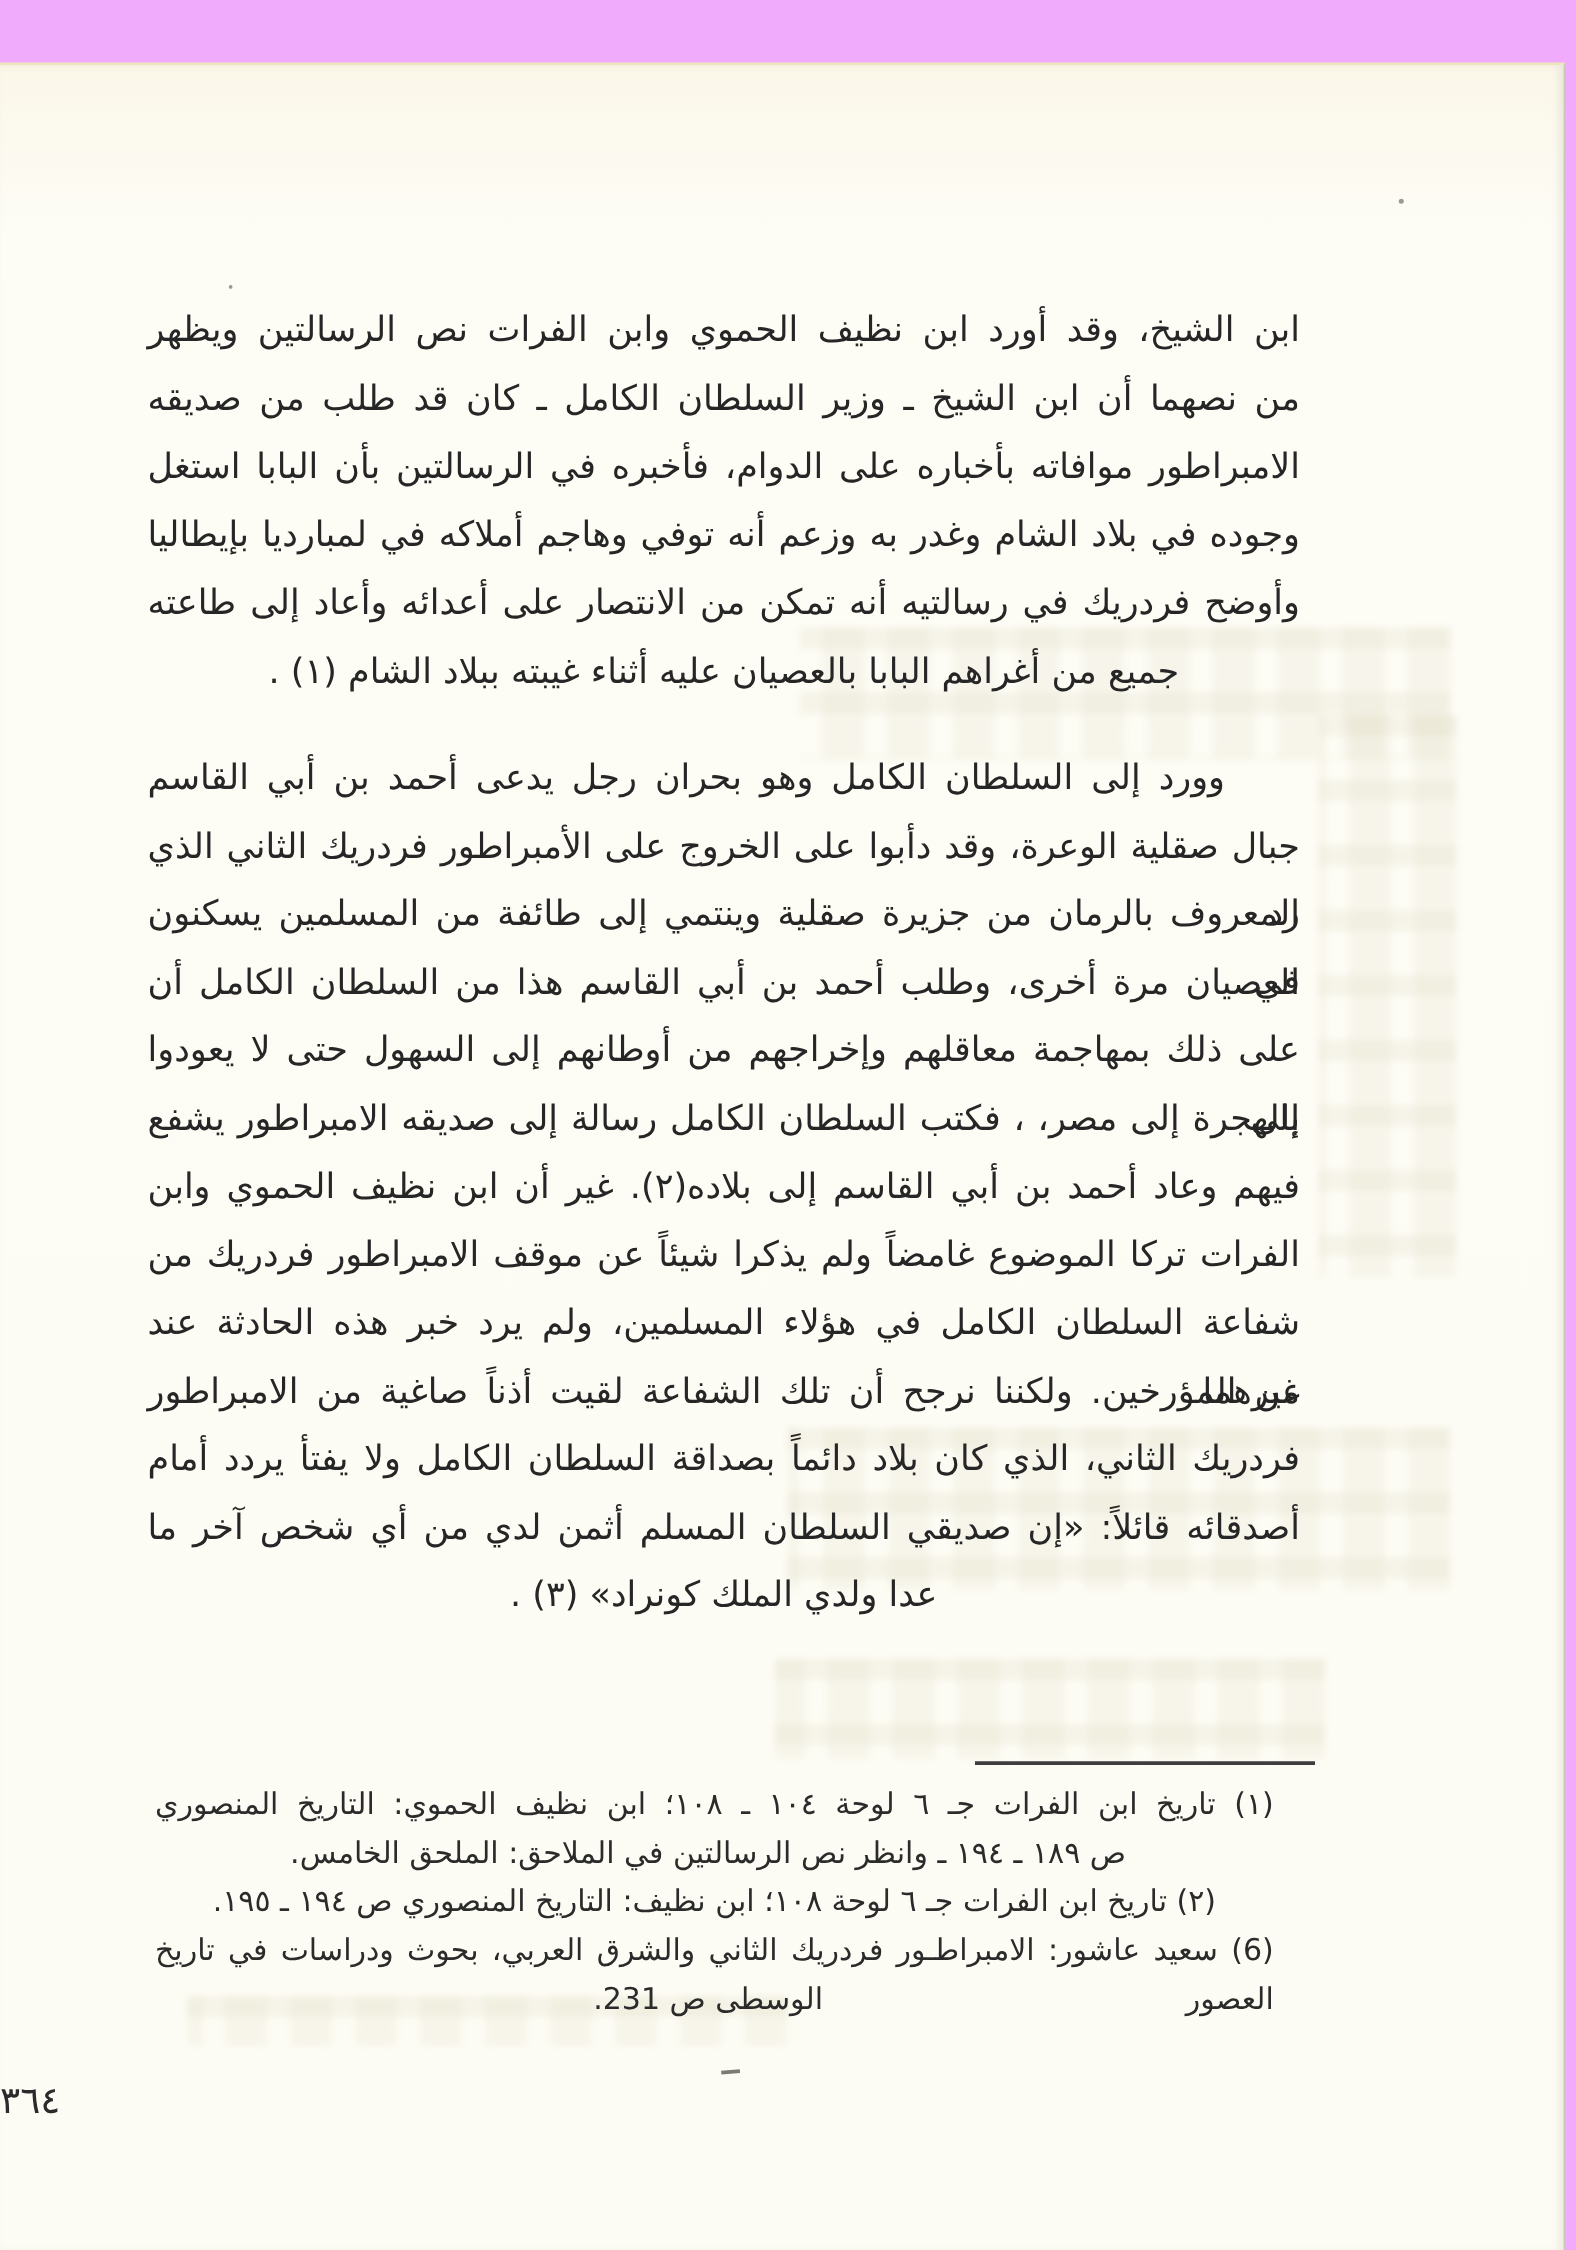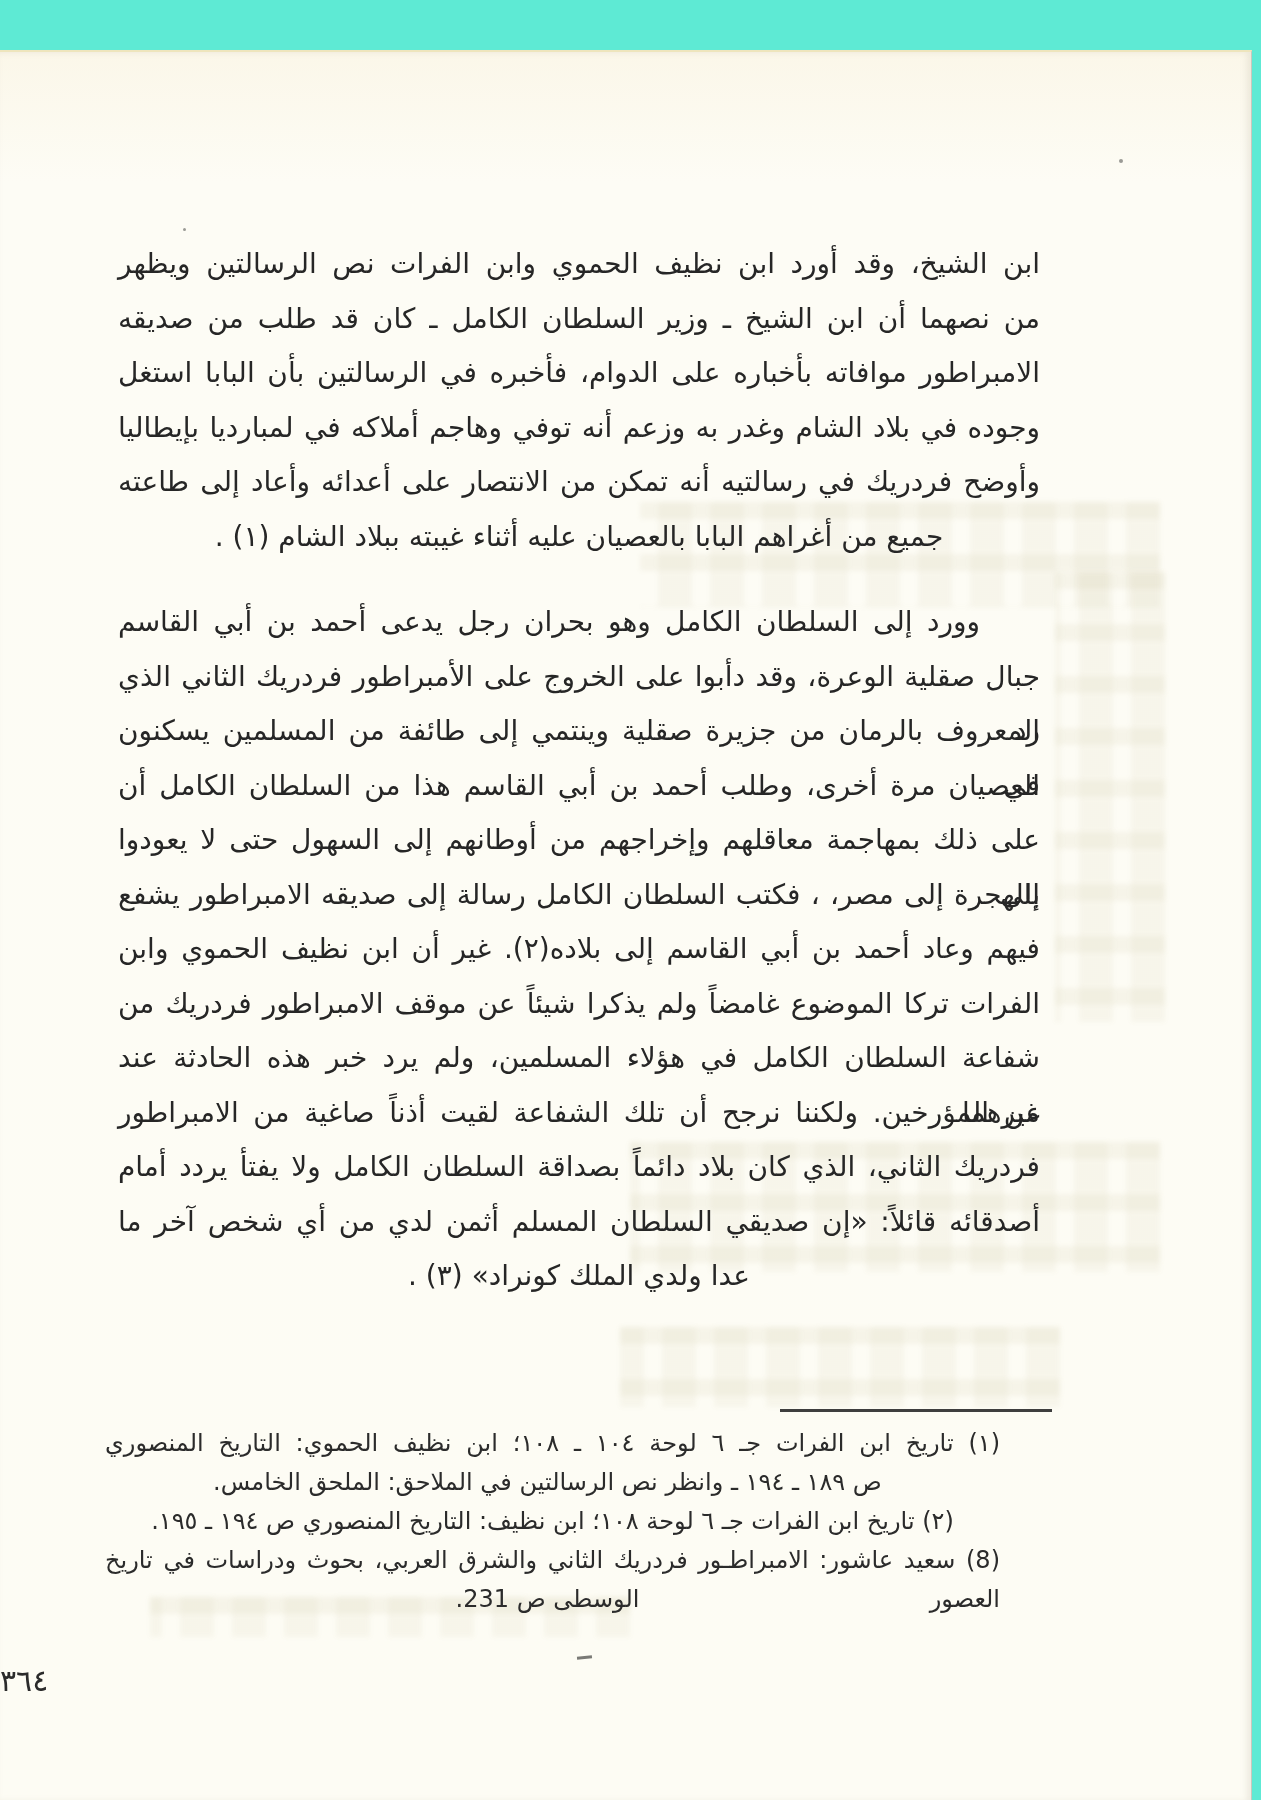--- a/index.html
+++ b/index.html
@@ -1,20 +1,20 @@
 <!DOCTYPE html>
 <html lang="ar"><head>
 <meta charset="utf-8">
 <style>
   html,body { margin:0; padding:0; }
   body { background:#ffffff; font-family:"DejaVu Sans", sans-serif; }
 
   .screenshot {
     position:relative; width:1261px; height:1800px;
-    background:#5eead4; overflow:hidden;
+    background:#f0abfc; overflow:hidden;
   }
 
   
   .paper {
     position:absolute; left:0; top:50px; width:1251px; height:1750px;
     background:linear-gradient(180deg,#fbf7e9 0px,#fdfcf5 130px,#fdfcf4 100%);
     border-top:2px solid #eee5bd;
     border-right:1px solid #c9c7bd;
     box-shadow:inset -4px 0 6px rgba(190,185,165,.25);
   }
@@ -43,21 +43,21 @@
   .r  { text-align:center; }
   .indent-first { padding-right:60px; }
   .para2 { margin-top:31px; }
 
   
   .footnote-rule {
     position:absolute; left:780px; top:1409px; width:272px; height:3px;
     background:#3e3e3e;
   }
   .footnotes {
-    position:absolute; left:105px; top:1424px; width:922px;
+    position:absolute; left:124px; top:1424px; width:922px;
     direction:rtl; unicode-bidi:embed;
     color:#2b2b2b; font-size:24px;
   }
   .fline { height:39px; line-height:39px; }
   .fn-first { padding-right:27px; }
   .fn-cont  { padding-right:37px; }
 
   
   .page-number {
     position:absolute; left:0; top:1663px; width:1224px;
@@ -111,20 +111,20 @@
       <div class="line r">عدا ولدي الملك كونراد» (٣) .</div>
     </div>
   </div>
 
   <div class="footnote-rule"></div>
 
   <div class="footnotes">
     <div class="fline j fn-first">(١) تاريخ ابن الفرات جـ ٦ لوحة ١٠٤ ـ ١٠٨؛ ابن نظيف الحموي: التاريخ المنصوري</div>
     <div class="fline r fn-cont">ص ١٨٩ ـ ١٩٤ ـ وانظر نص الرسالتين في الملاحق: الملحق الخامس.</div>
     <div class="fline r fn-first">(٢) تاريخ ابن الفرات جـ ٦ لوحة ١٠٨؛ ابن نظيف: التاريخ المنصوري ص ١٩٤ ـ ١٩٥.</div>
-    <div class="fline j fn-first">(8) سعيد عاشور: الامبراطـور فردريك الثاني والشرق العربي، بحوث ودراسات في تاريخ العصور</div>
+    <div class="fline j fn-first">(6) سعيد عاشور: الامبراطـور فردريك الثاني والشرق العربي، بحوث ودراسات في تاريخ العصور</div>
     <div class="fline r fn-cont">الوسطى ص 231.</div>
   </div>
 
   <div class="folio-dash"></div>
   <div class="page-number">٣٦٤</div>
 
 </div>
 
 </body></html>

